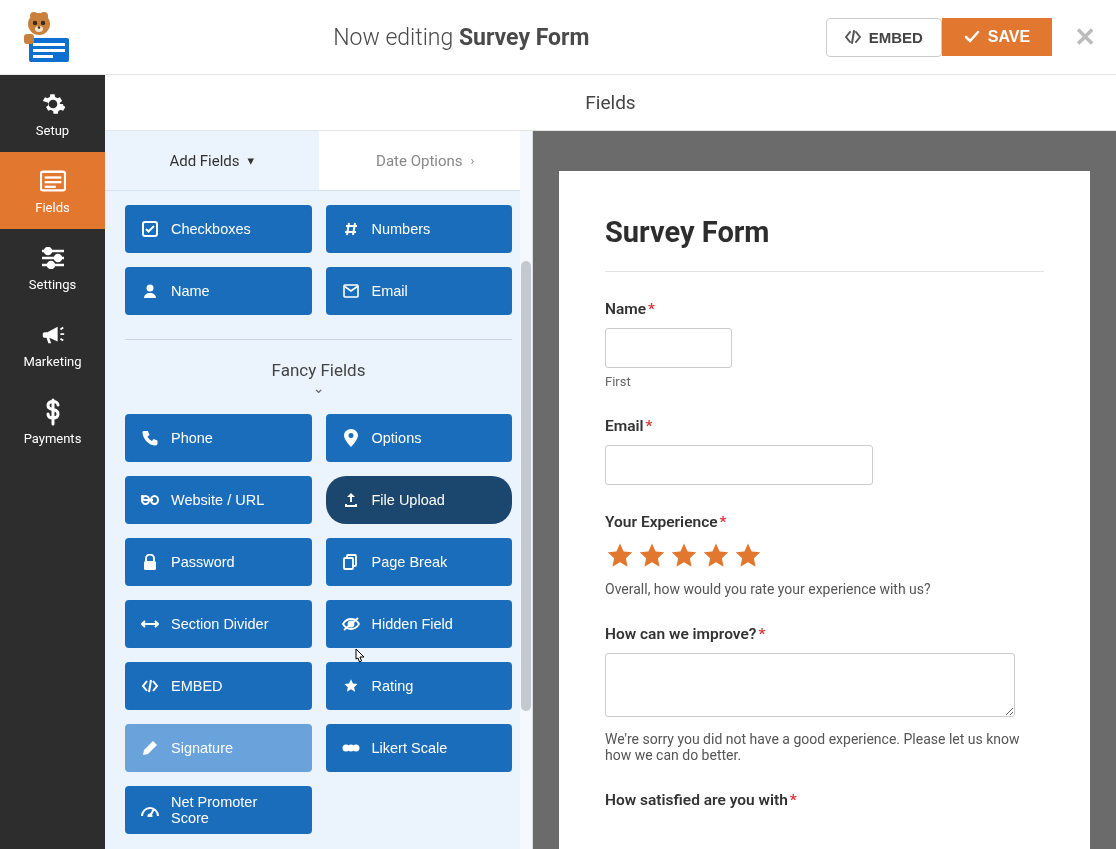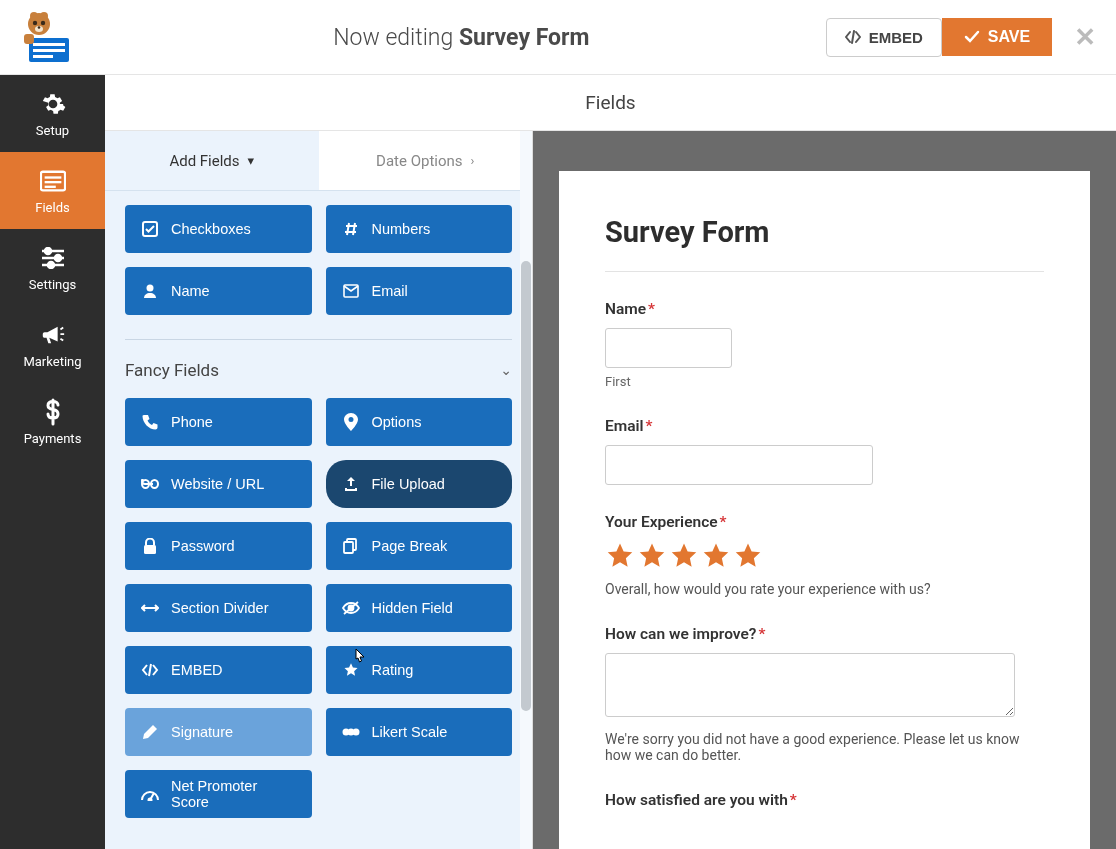--- a/index.html
+++ b/index.html
@@ -41,21 +41,21 @@
 .tab.inactive { background: #fff; color: #888; }
 .tab .chev { font-size: 13px; }
 .sidebar-scroll { flex: 1; overflow-y: auto; padding: 14px 20px 20px; position: relative; }
 
 .field-grid { display: grid; grid-template-columns: 1fr 1fr; gap: 14px; margin-bottom: 24px; }
 .field-btn { background: #1a6dbb; color: #fff; border: none; border-radius: 4px; height: 48px; display: flex; align-items: center; padding: 0 16px; gap: 12px; font-size: 14.5px; font-weight: 500; cursor: pointer; text-align: left; }
 .field-btn.hover { background: #1b476f; border-radius: 20px; }
 .field-btn.disabled { background: #6aa3db; }
 .field-btn .fi { width: 18px; height: 18px; display: inline-flex; align-items: center; justify-content: center; flex: 0 0 18px; }
 
-.section-head { display: flex; align-items: center; justify-content: space-between; border-top: 1px solid #c9d6e4; padding: 20px 0 18px; color: #444; font-size: 17px; cursor: pointer; }
+.section-head { display: flex; align-items: center; justify-content: space-between; border-top: 1px solid #c9d6e4; padding: 20px 0 18px; color: #444; font-size: 17px; cursor: pointer; flex-direction: column; }
 .section-head .chev { font-size: 14px; color: #666; }
 
 .scroll-track { position: absolute; right: 0; top: 0; bottom: 0; width: 12px; background: #f5f9fd; }
 .scroll-thumb { position: absolute; right: 1px; width: 10px; background: #c3c9cf; border-radius: 5px; }
 
 
 .preview-area { flex: 1; background: #6b6b6b; padding: 40px 26px 0 26px; overflow: auto; }
 .preview-form { background: #fff; padding: 44px 46px 30px; min-height: 100%; }
 .form-title { font-size: 29px; font-weight: 700; color: #2d2d2d; margin-bottom: 22px; }
 .title-divider { border: none; border-top: 1px solid #e3e3e3; margin-bottom: 28px; }

